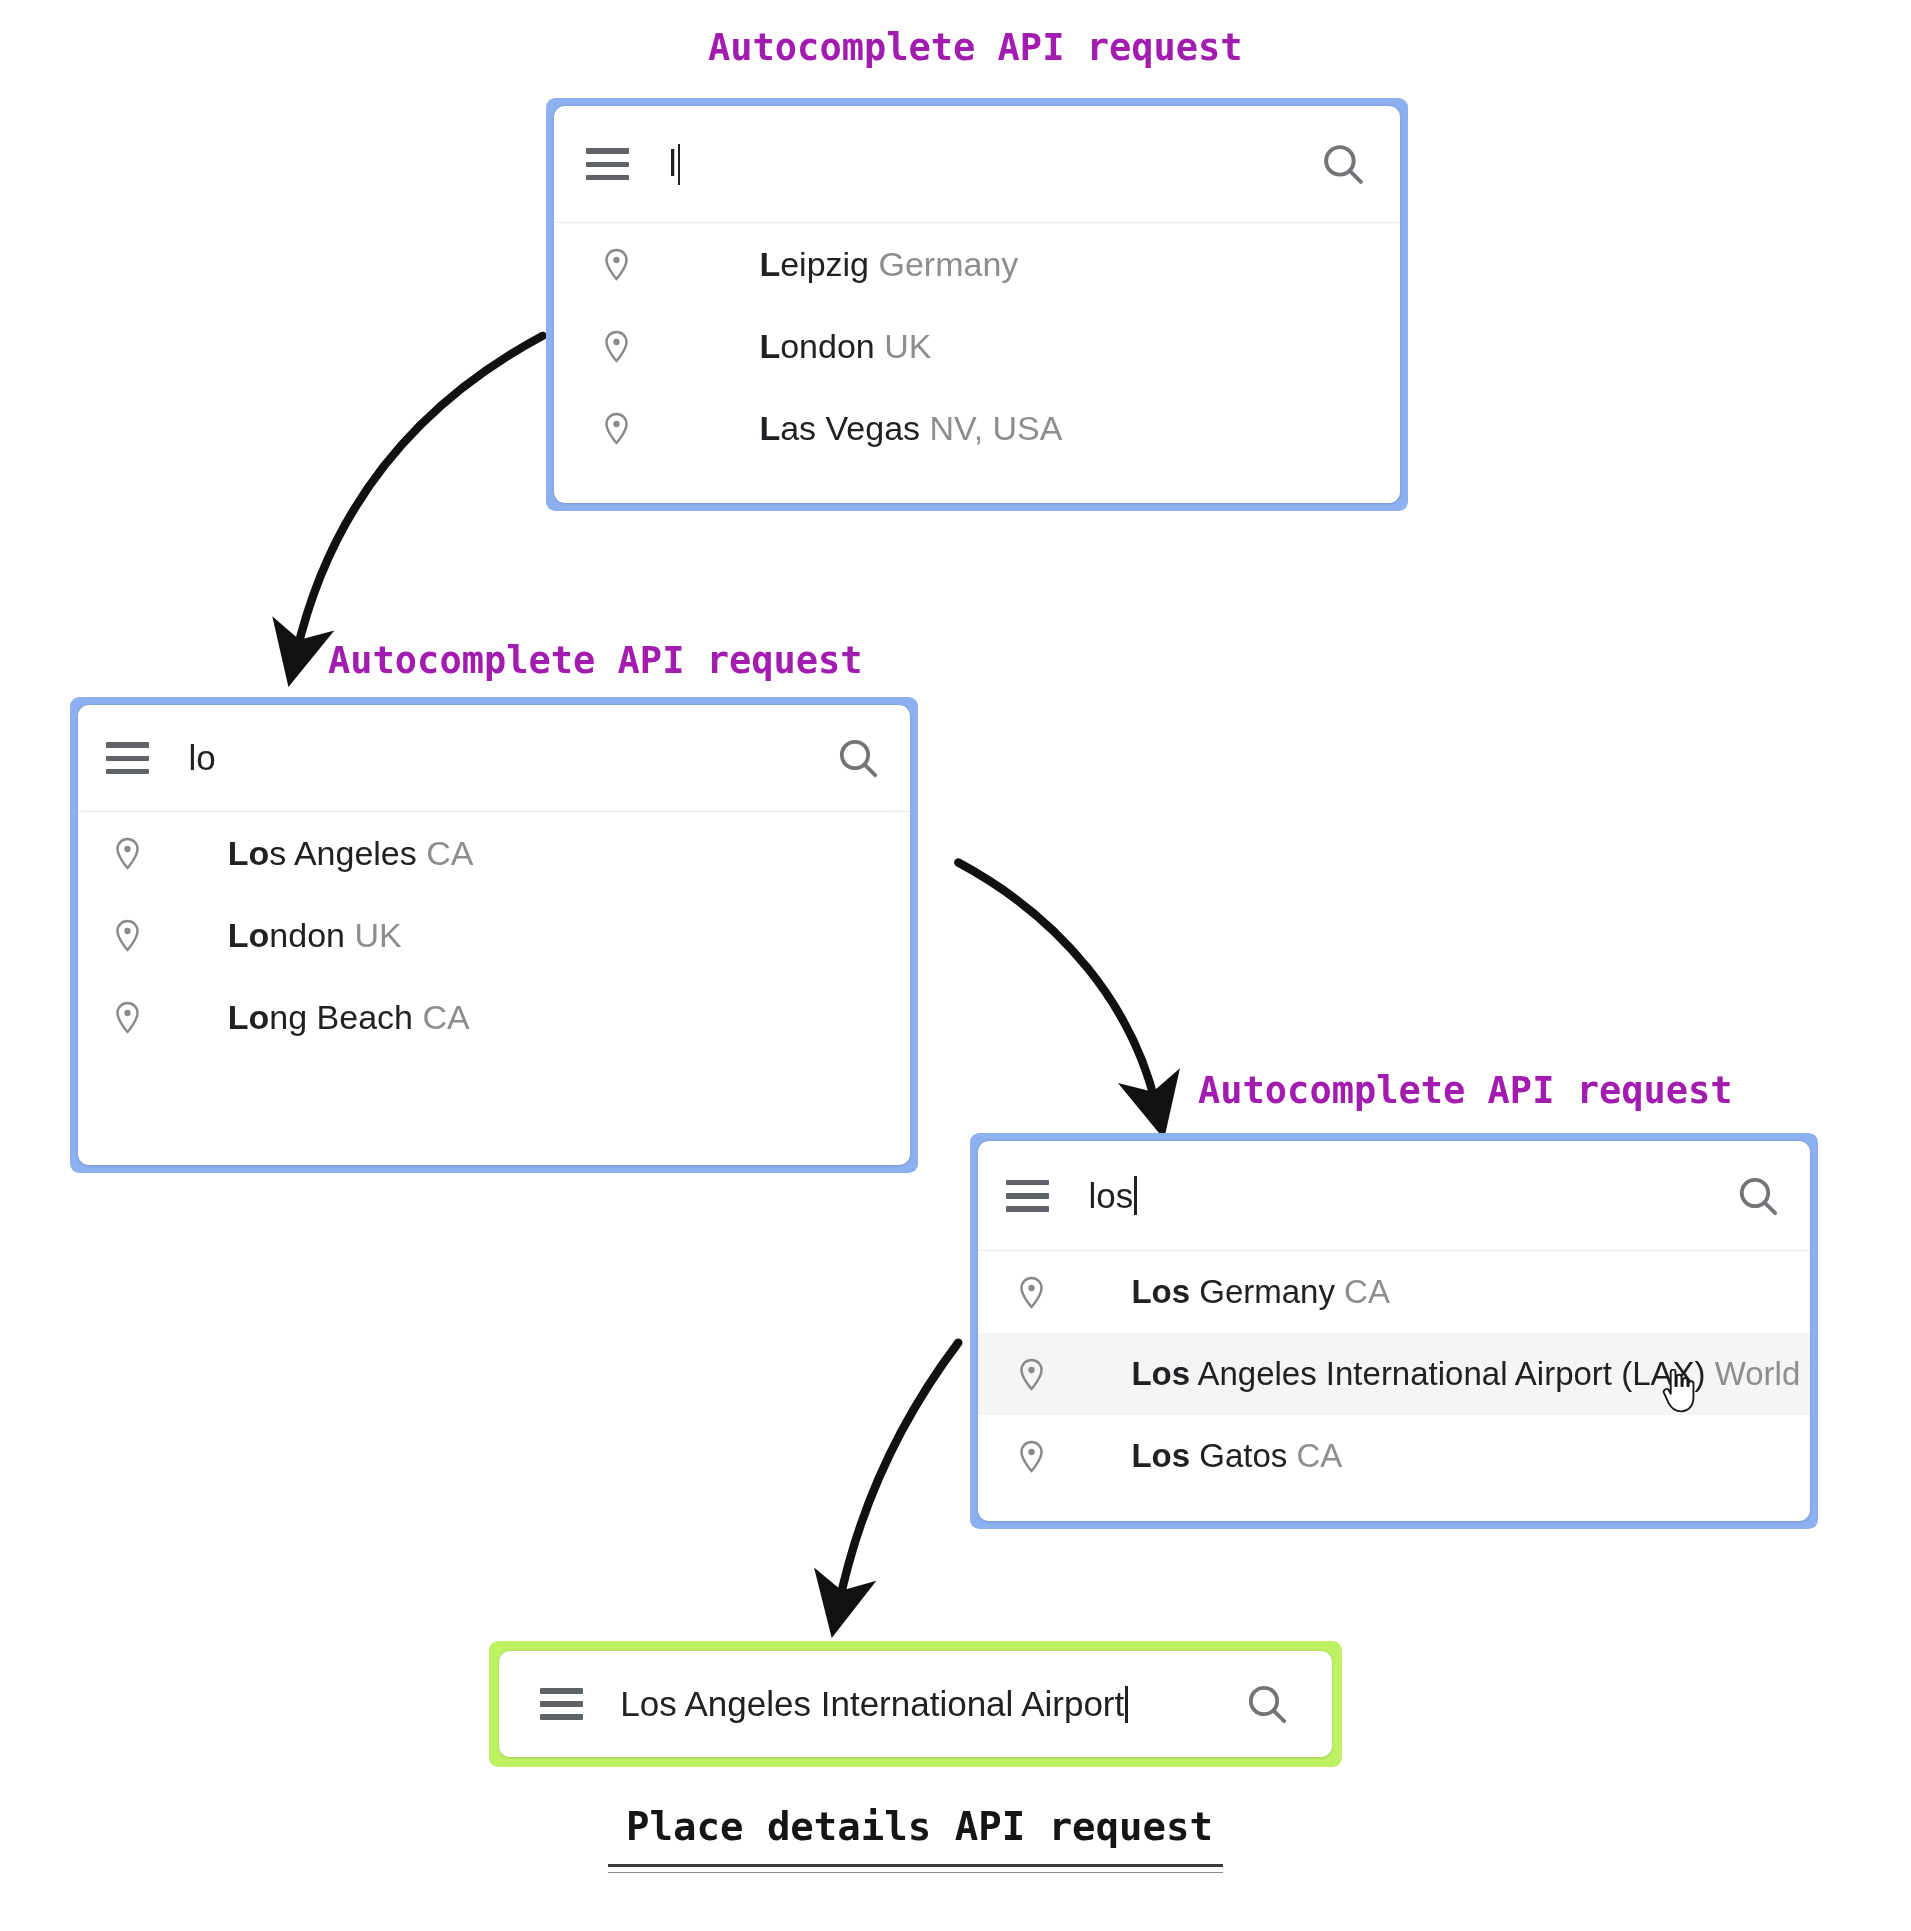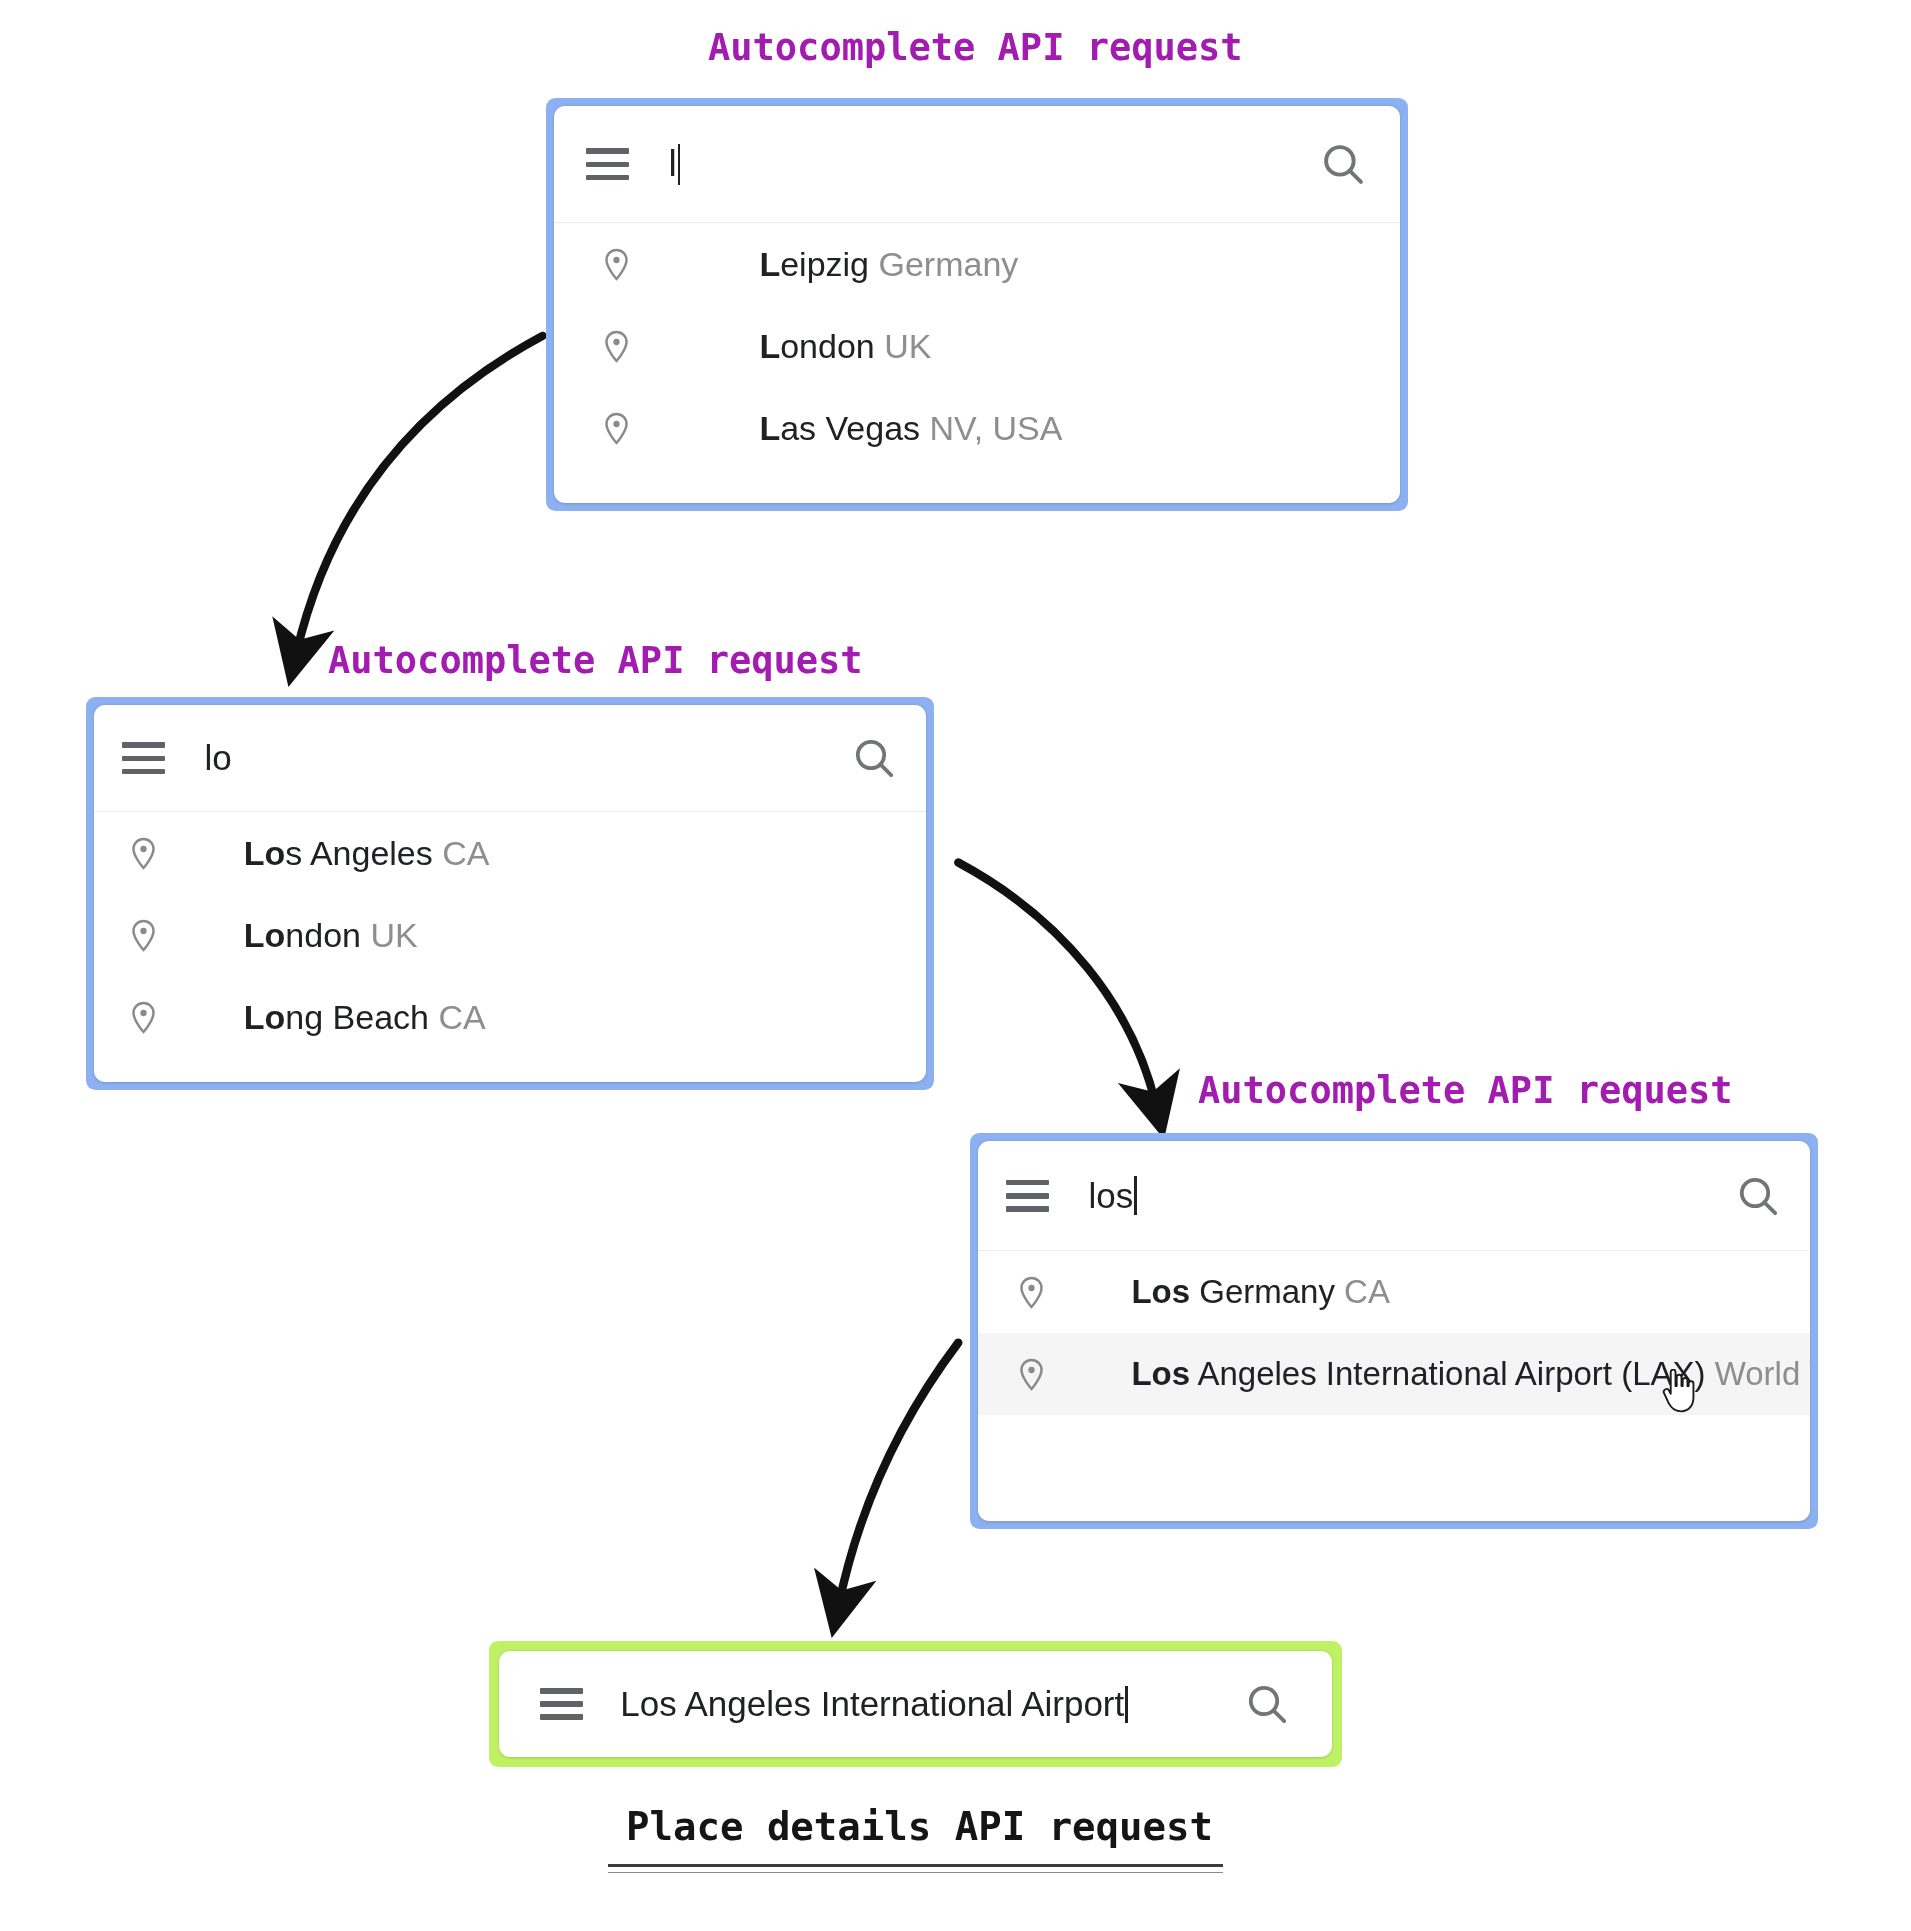--- a/index.html
+++ b/index.html
@@ -123,21 +123,21 @@
 
   
   #box1{left:546px;top:98px;width:862px;height:413px;}
   #box1 .searchbar{height:117px;}
   #box1 .query{font-size:37px;}
   #box1 .sugg{height:82px;padding-left:34px;gap:40px;}
   #box1 .pin{width:56px;}
   #box1 .sugg-text{font-size:34px;margin-left:75px;}
 
   
-  #box2{left:86px;top:697px;width:848px;height:393px;}
+  #box2{left:70px;top:697px;width:848px;height:476px;}
   #box2 .searchbar{height:107px;}
   #box2 .query{font-size:35px;}
   #box2 .sugg{height:82px;padding-left:22.4px;}
   #box2 .pin{width:54px;}
   #box2 .sugg-text{font-size:34px;margin-left:73px;}
 
   
   #box3{left:970px;top:1133px;width:848px;height:396px;}
   #box3 .searchbar{height:110px;}
   #box3 .query{font-size:35px;}
@@ -314,20 +314,29 @@
         </div>
         <div class="sugg hl">
           <span class="pin">
             <svg width="37" height="37" viewBox="0 0 24 24">
                 <path d="M12 2.6c-3.6 0-6.5 2.9-6.5 6.5 0 4.9 6.5 12.3 6.5 12.3s6.5-7.4 6.5-12.3c0-3.6-2.9-6.5-6.5-6.5z" fill="none" stroke="#8a8a8a" stroke-width="1.6"></path>
                 <circle cx="12" cy="9.1" r="2.05" fill="#8a8a8a"></circle>
               </svg>
           </span>
           <span class="sugg-text"><b>Los</b><span> Angeles International Airport (LAX)</span> <span class="sec">World Way, Lo…</span></span>
         </div>
+        <div class="sugg">
+          <span class="pin">
+            <svg width="37" height="37" viewBox="0 0 24 24">
+                <path d="M12 2.6c-3.6 0-6.5 2.9-6.5 6.5 0 4.9 6.5 12.3 6.5 12.3s6.5-7.4 6.5-12.3c0-3.6-2.9-6.5-6.5-6.5z" fill="none" stroke="#8a8a8a" stroke-width="1.6"></path>
+                <circle cx="12" cy="9.1" r="2.05" fill="#8a8a8a"></circle>
+              </svg>
+          </span>
+          <span class="sugg-text"><b>Los</b><span> Gatos</span> <span class="sec">CA</span></span>
+        </div>
       </div>
 
     </div>
   </div>
 
   <svg class="cursor-hand" viewBox="0 0 24 26">
     <path d="M9.2 1.6c0-.8.6-1.4 1.4-1.4s1.4.6 1.4 1.4v8.2h.7V4.6c0-.8.6-1.4 1.4-1.4s1.4.6 1.4 1.4v5.2h.7V6.5c0-.8.6-1.4 1.4-1.4s1.4.6 1.4 1.4v3.3h.7V8.4c0-.8.6-1.4 1.4-1.4s1.4.6 1.4 1.4v8.1c0 4.4-2.6 8.1-7.1 8.1-4.2 0-6-2.2-7.6-5.2L5.3 14c-.5-.9-.1-1.9.8-2.3.8-.4 1.7-.1 2.1.7l1 1.9V1.6z" fill="#ffffff" stroke="#1a1a1a" stroke-width="1.1" stroke-linejoin="round"></path>
   </svg>
 
   <div class="widget dark" id="box4">

